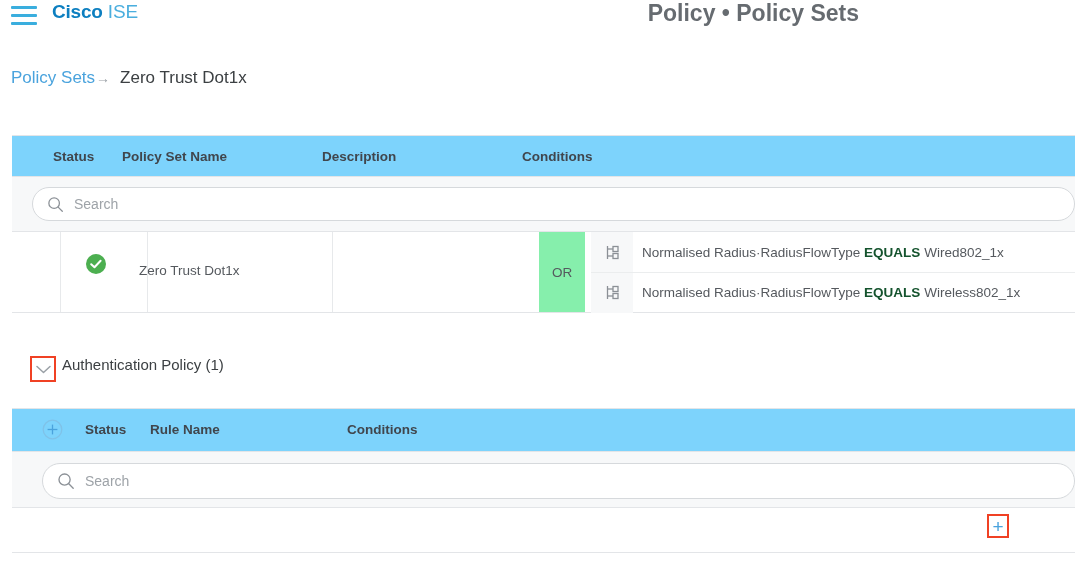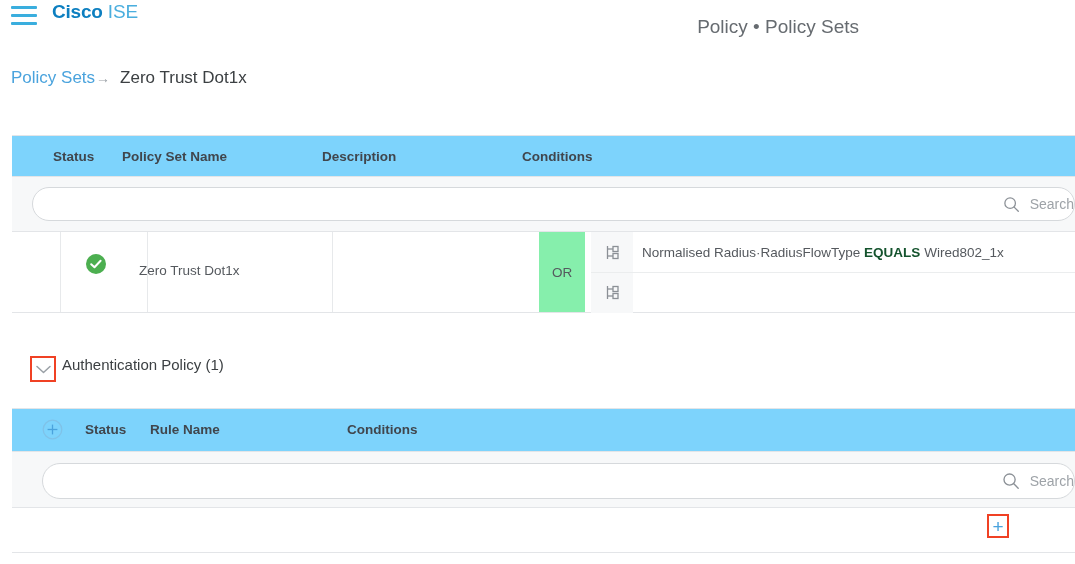--- a/index.html
+++ b/index.html
@@ -27,22 +27,22 @@
     display: block; height: 3px; width: 26px;
     background: #3aaede; border-radius: 1px;
   }
   .brand {
     position: absolute; left: 52px; top: 1px;
     font-size: 19px; letter-spacing: -0.2px; white-space: nowrap;
   }
   .brand .cisco { color: #0d7fc0; font-weight: bold; }
   .brand .ise { color: #4aaede; font-weight: normal; }
   .topright {
-    position: absolute; right: 6px; top: 16px;
-    font-size: 19px; color: #666b70; white-space: nowrap;
+    position: absolute; right: 6px; top: 0px;
+    font-size: 23px; color: #666b70; white-space: nowrap; font-weight: bold;
   }
 
   
   .breadcrumb {
     position: absolute; left: 11px; top: 68px;
     font-size: 17px; white-space: nowrap;
     display: flex; align-items: center;
   }
   .breadcrumb .crumb-link { color: #4aa3dd; cursor: pointer; }
   .breadcrumb .crumb-arrow { color: #9aa0a6; font-size: 14px; margin-left: 1px; margin-right: 10px; }
@@ -71,21 +71,20 @@
     border-bottom: 1px solid #e3e5e8;
     position: relative;
   }
   .searchbox {
     position: absolute;
     background: #fff;
     border: 1px solid #d6d9dc;
     border-radius: 18px;
     display: flex; align-items: center;
     cursor: text;
-    justify-content: flex-end;
   }
   .searchbox .mag { margin-left: 14px; flex: 0 0 auto; display:block; }
   .searchbox .ph {
     margin-left: 10px; font-size: 14px; color: #9ea3a8; white-space: nowrap;
   }
 
   
   .psrow {
     position: relative; height: 80px; background: #fff;
   }
@@ -212,20 +211,21 @@
         <div class="cond-item">
           <div class="cond-icon-box">
             <svg width="13" height="15" viewBox="0 0 13 15">
               <line x1="1.5" y1="1" x2="1.5" y2="14" stroke="#8b9096" stroke-width="1.3"></line>
               <line x1="1.5" y1="4" x2="7" y2="4" stroke="#8b9096" stroke-width="1.3"></line>
               <line x1="1.5" y1="11" x2="7" y2="11" stroke="#8b9096" stroke-width="1.3"></line>
               <rect x="7" y="1.5" width="5" height="5" fill="none" stroke="#8b9096" stroke-width="1.3"></rect>
               <rect x="7" y="8.5" width="5" height="5" fill="none" stroke="#8b9096" stroke-width="1.3"></rect>
             </svg>
           </div>
+          <div class="cond-text"><span>Normalised Radius·RadiusFlowType</span> <b>EQUALS</b> <span>Wireless802_1x</span></div>
         </div>
       </div>
     </div>
   </div>
 
   <div class="authhdr">
     <div class="chev-wrap">
       <svg width="15" height="9" viewBox="0 0 15 9">
         <path d="M1 1.5 L7.5 7.5 L14 1.5" fill="none" stroke="#9aa0a6" stroke-width="1.5" stroke-linecap="round" stroke-linejoin="round"></path>
       </svg>

